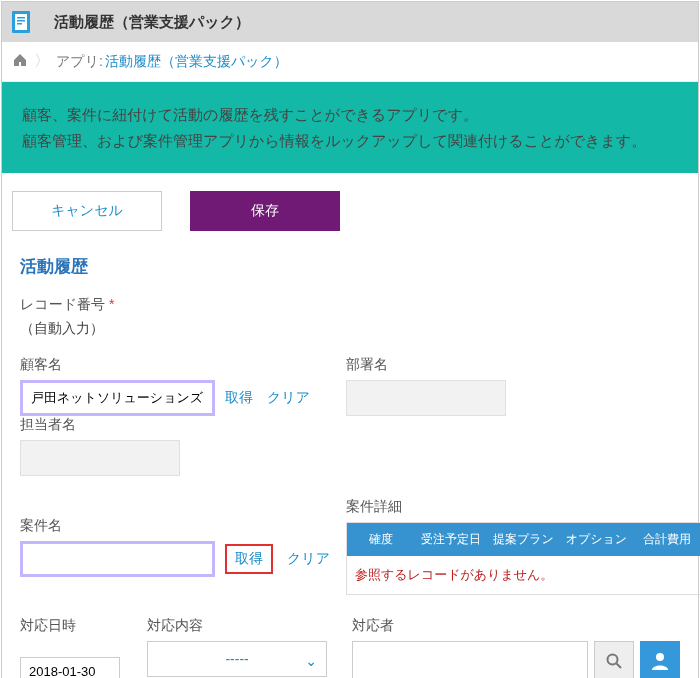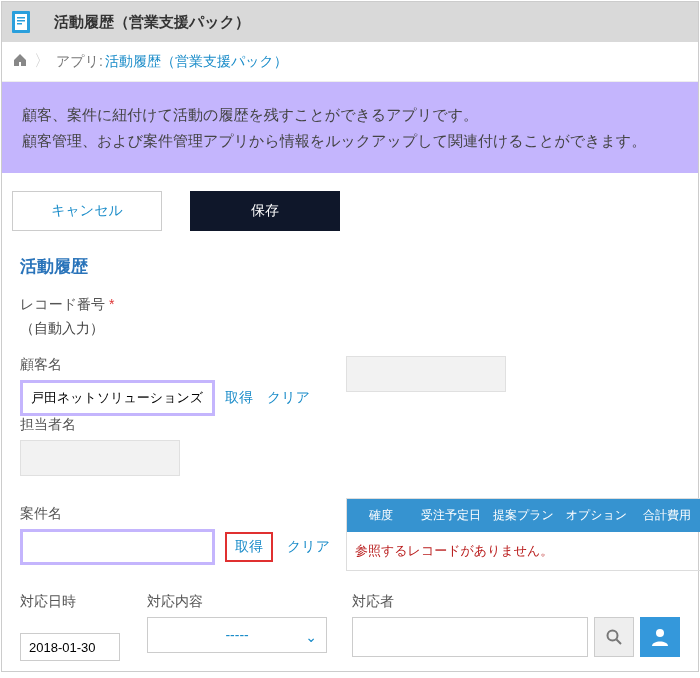--- a/index.html
+++ b/index.html
@@ -8,27 +8,27 @@
 
   .header-bar { display: flex; align-items: center; background: #d9d9d9; height: 40px; }
   .doc-icon-wrap { width: 40px; height: 40px; display:flex; align-items:center; justify-content:center; background:#d9d9d9; }
   .header-title { font-size: 15px; font-weight: bold; padding-left: 12px; color:#333;}
 
   .breadcrumb { display:flex; align-items:center; height: 40px; padding: 0 10px; background:#fff; border-bottom:1px solid #eee;}
   .home-icon { width:16px; height:16px; display:inline-block; }
   .crumb-sep { margin: 0 6px; color:#ccc; font-size:16px;}
   .crumb-link { color:#1a8cc9; cursor:pointer; }
 
-  .desc-area { background:#c4b5fd; padding: 20px; font-size:15px; line-height:1.7;}
+  .desc-area { background:#14b8a6; padding: 20px; font-size:15px; line-height:1.7;}
   .desc-area p { color:#444; }
 
   .action-bar { background:#fff; padding: 18px 10px; display:flex; gap:28px; }
   .btn { width:150px; height:40px; display:flex; align-items:center; justify-content:center; font-size:14px; cursor:pointer; border:none;}
   .btn-cancel { background:#fff; color:#1a8cc9; border:1px solid #ccc;}
-  .btn-save { background:#0f172a; color:#fff;}
+  .btn-save { background:#701a75; color:#fff;}
 
   .form-area { padding: 6px 18px 10px 18px; }
   .section-title { color:#2a74ba; font-size:17px; font-weight:bold; margin-bottom:18px;}
   .field-block { margin-bottom: 18px; }
   .field-label { color:#555; margin-bottom:6px;}
   .req { color:#d33;}
   .auto-text { color:#444; }
 
   .row { display:flex; gap:0 16px; flex-wrap: wrap; }
   .col { display:flex; flex-direction:column; }
@@ -112,20 +112,21 @@
         <div class="field-label">顧客名</div>
         <div class="inline-row">
           <input class="text-input" style="width: 195px;" value="戸田ネットソリューションズ">
           <div class="lookup-actions">
             <span class="link">取得</span>
             <span class="link">クリア</span>
           </div>
         </div>
       </div>
       <div class="col" style="width:160px;">
+        <div class="field-label">部署名</div>
         <input class="text-input readonly" readonly="" style="">
       </div>
       <div class="col" style="width:160px;">
         <div class="field-label">担当者名</div>
         <input class="text-input readonly" readonly="" style="">
       </div>
     </div>
 
     <div class="row" style="margin-top:22px;align-items:center;">
       <div class="col" style="width:310px;">
@@ -134,20 +135,21 @@
           <input class="text-input" style="width: 195px;" value="">
           <div class="lookup-actions">
             <span class="highlight-box">
               <span class="link">取得</span>
             </span>
             <span class="link">クリア</span>
           </div>
         </div>
       </div>
       <div class="col" style="width:330px;">
+        <div class="field-label">案件詳細</div>
         <div class="detail-table">
           <div class="detail-head">
             <span>確度</span>
             <span>受注予定日</span>
             <span>提案プラン</span>
             <span>オプション</span>
             <span>合計費用</span>
           </div>
           <div class="detail-body">参照するレコードがありません。</div>
         </div>

